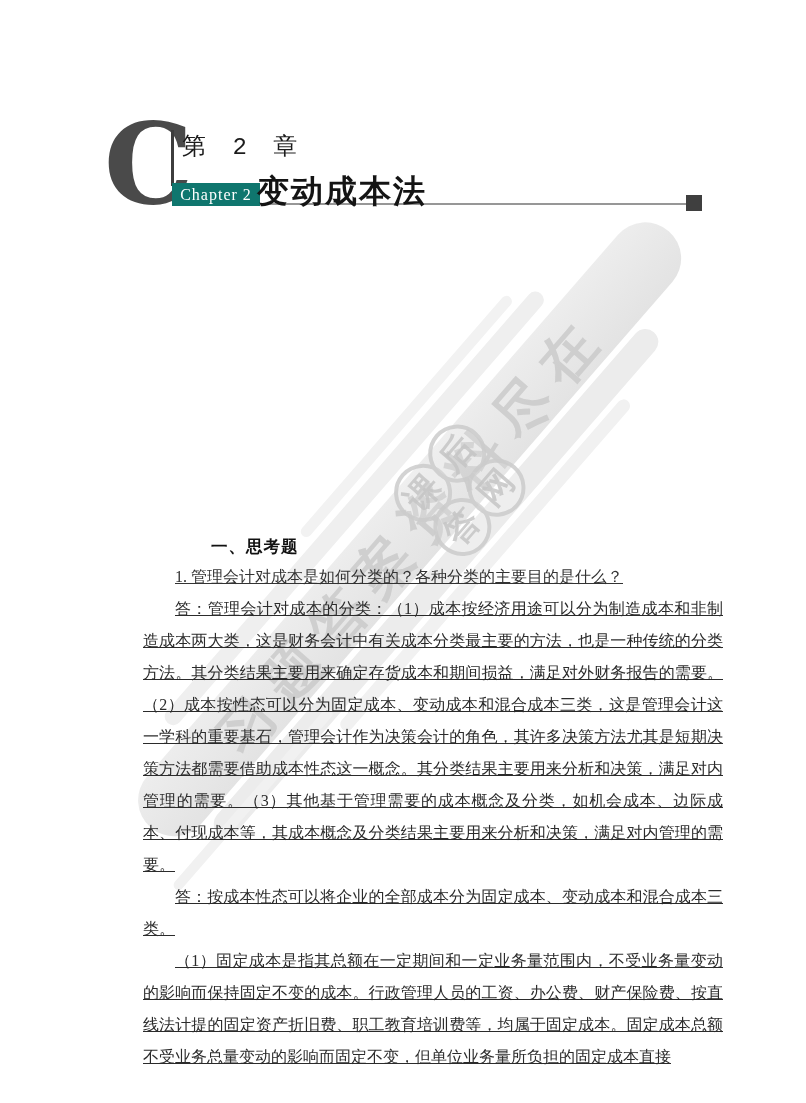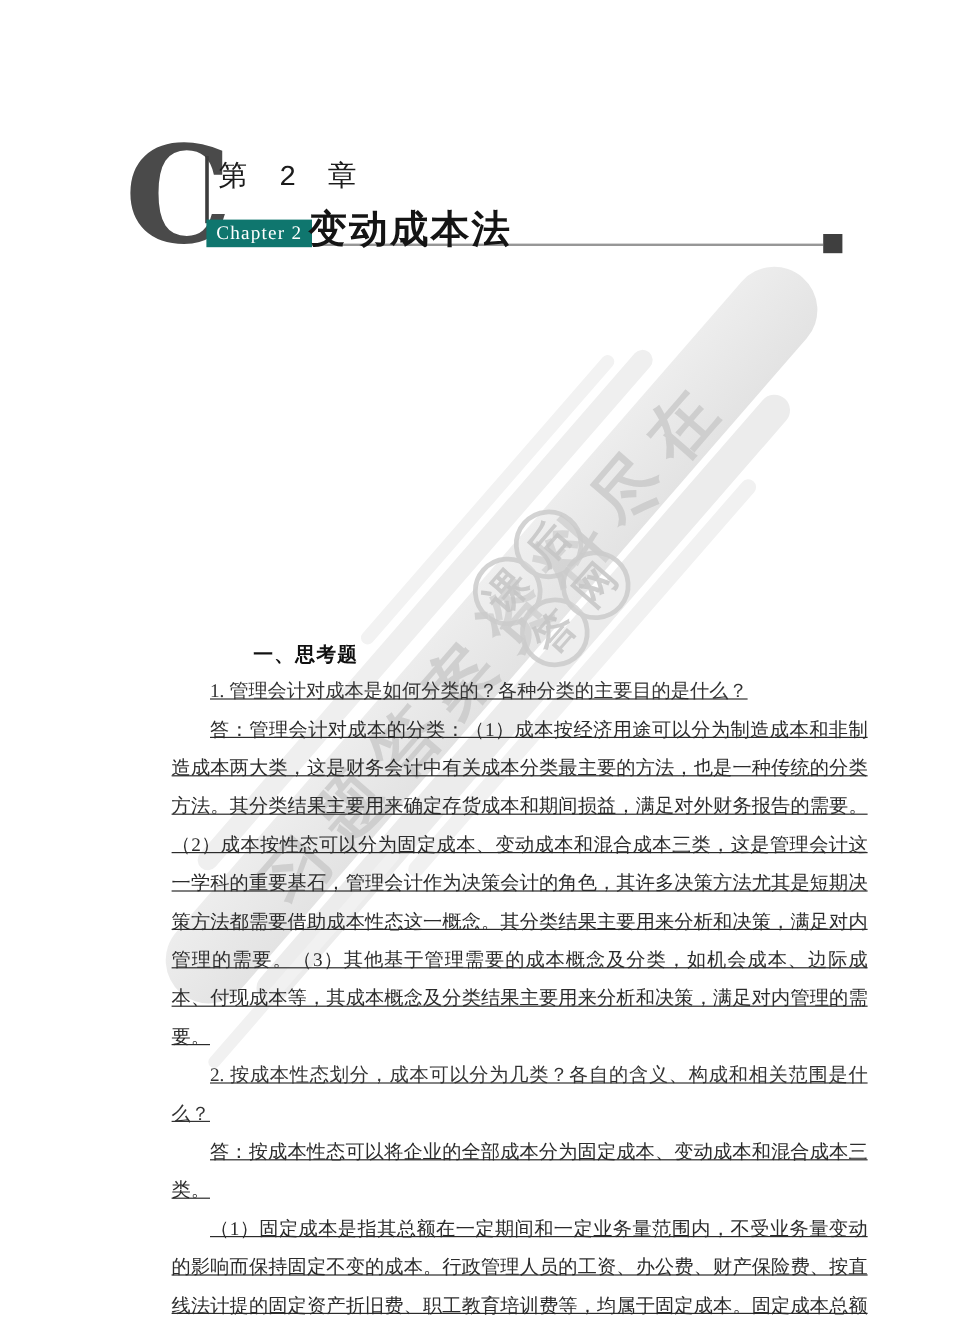--- a/index.html
+++ b/index.html
@@ -140,18 +140,17 @@
   <div class="chapter-en-box">Chapter 2</div>
   <div class="chapter-title">变动成本法</div>
   <div class="header-rule"></div>
   <div class="header-endsquare"></div>
 
 
   <div class="content">
     <div class="subsection">一、思考题</div>
     <p class="para question">1. 管理会计对成本是如何分类的？各种分类的主要目的是什么？</p>
     <p class="para answer">答：管理会计对成本的分类：（1）成本按经济用途可以分为制造成本和非制造成本两大类，这是财务会计中有关成本分类最主要的方法，也是一种传统的分类方法。其分类结果主要用来确定存货成本和期间损益，满足对外财务报告的需要。（2）成本按性态可以分为固定成本、变动成本和混合成本三类，这是管理会计这一学科的重要基石，管理会计作为决策会计的角色，其许多决策方法尤其是短期决策方法都需要借助成本性态这一概念。其分类结果主要用来分析和决策，满足对内管理的需要。（3）其他基于管理需要的成本概念及分类，如机会成本、边际成本、付现成本等，其成本概念及分类结果主要用来分析和决策，满足对内管理的需要。</p>
-    <p class="para question">2. 按成本性态划分，成本可以分为几类？各自的含义、构成和相关范围是什么？</p>
     <p class="para answer">答：按成本性态可以将企业的全部成本分为固定成本、变动成本和混合成本三类。</p>
     <p class="para answer">（1）固定成本是指其总额在一定期间和一定业务量范围内，不受业务量变动的影响而保持固定不变的成本。行政管理人员的工资、办公费、财产保险费、按直线法计提的固定资产折旧费、职工教育培训费等，均属于固定成本。固定成本总额不受业务总量变动的影响而固定不变，但单位业务量所负担的固定成本直接</p>
   </div>
 
 </div>
 
 </body></html>

